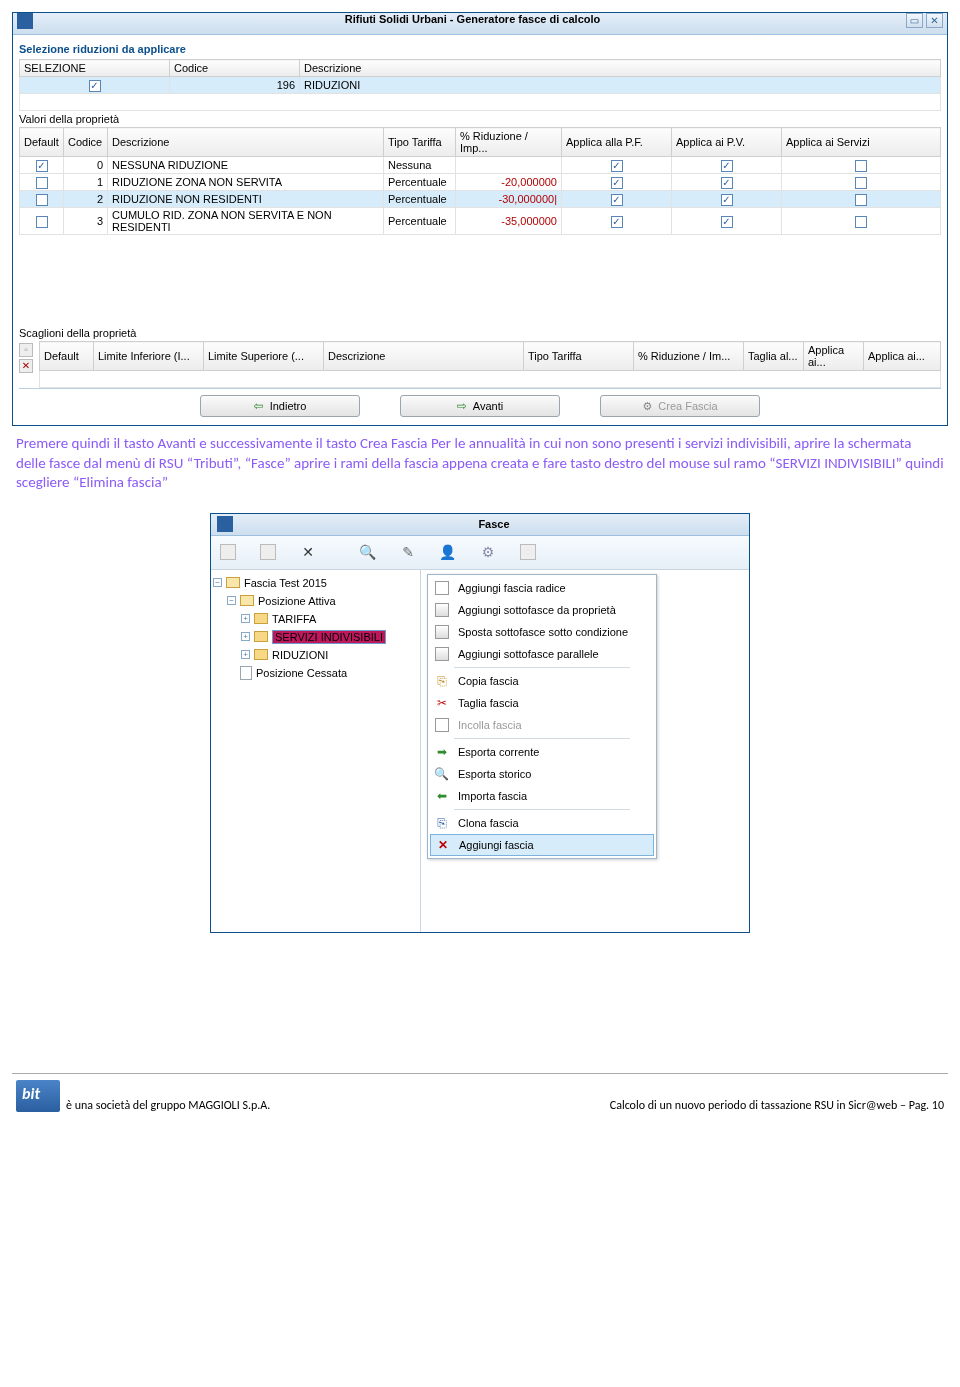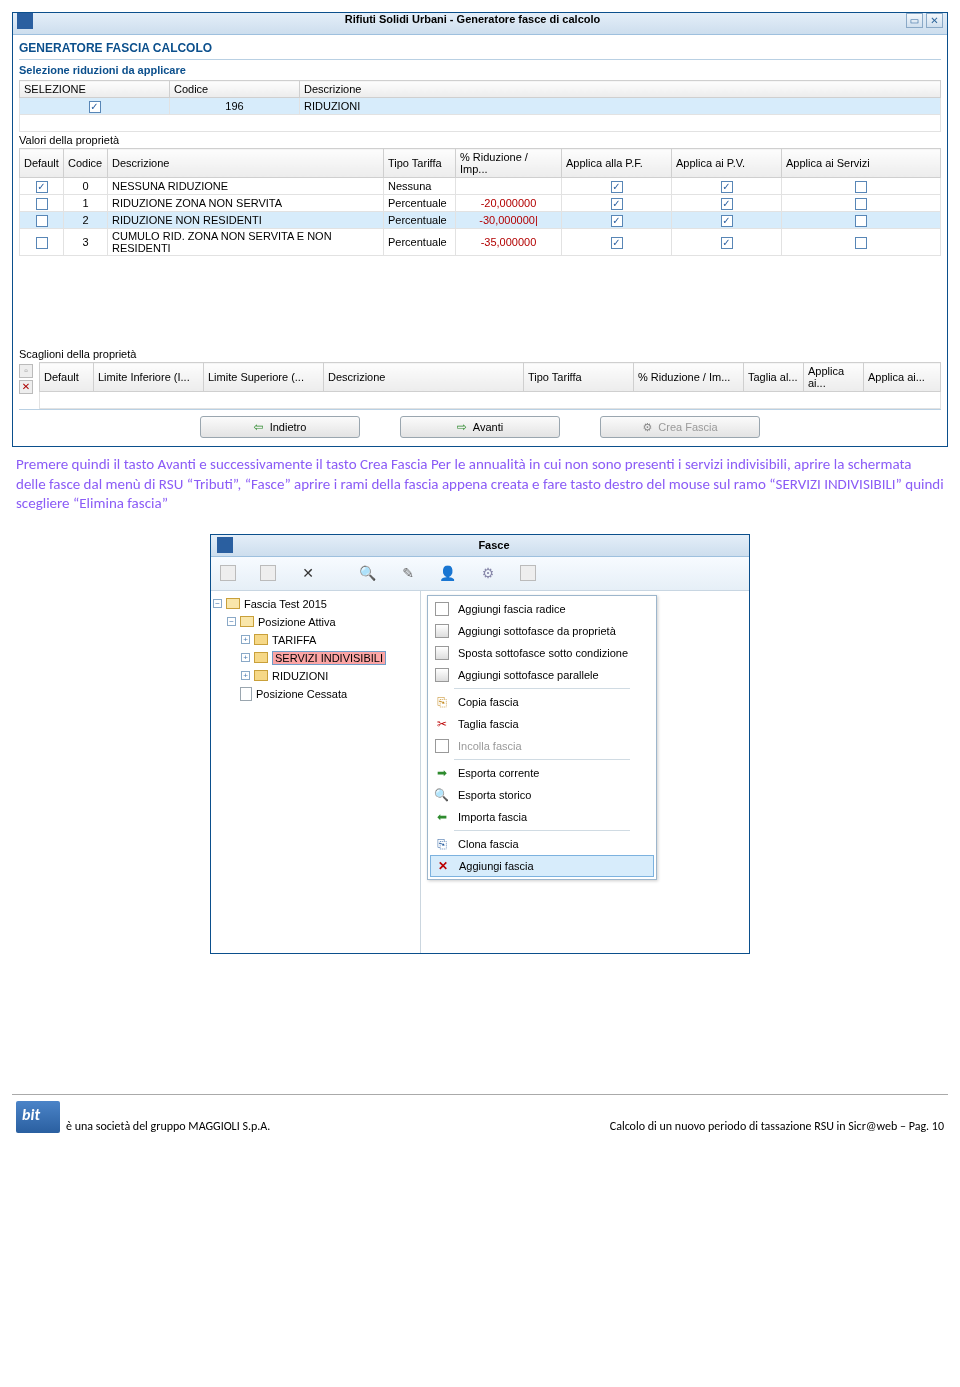--- a/index.html
+++ b/index.html
@@ -16,21 +16,21 @@
 .sublbl{color:#0b4f8c;font-weight:bold;margin:4px 0 4px}
 .plain{color:#000;margin:2px 0 2px}
 .tbl{width:100%;border-collapse:collapse}
 .tbl th{background:linear-gradient(#fdfdfd,#ececec);border:1px solid #cfcfcf;font-weight:normal;text-align:left;padding:2px 4px;height:17px;color:#000}
 .tbl td{border:1px solid #e2e2e2;padding:1px 4px;height:17px}
 .tbl tr.sel td{background:#d7ecfb}
 .tbl tr.sel2 td{background:#d7ecfb}
 .cb{width:12px;height:12px;border:1px solid #5886b6;background:#fff;display:inline-block;vertical-align:middle;text-align:center;line-height:10px;font-size:10px;color:#2a5fa0}
 .cb.chk::after{content:"✓"}
 .redn{color:#b20000}
-.right{text-align:center}
+.right{text-align:right}
 .center{text-align:center}
 .bigempty{height:78px}
 .bigempty2{height:90px}
 .bigempty3{height:70px}
 .scicons{display:inline-block;vertical-align:top;width:18px}
 .scicons .ic{width:14px;height:14px;border:1px solid #bbb;display:block;margin:2px 0;background:#eee;font-size:10px;text-align:center;line-height:12px;color:#888}
 .scicons .ic.x{color:#a00}
 .scwrap{display:flex;align-items:flex-start;gap:2px}
 .scwrap .tbl{flex:1}
 .btnbar{border-top:1px solid #b9d0e3;padding:6px 0 2px;display:flex;justify-content:center;gap:40px}
@@ -53,21 +53,21 @@
 .tree{width:210px;border-right:1px solid #cbd6df;padding:4px 2px;background:#fff;overflow:hidden}
 .treeitem{display:flex;align-items:center;height:18px;white-space:nowrap}
 .indent-0{padding-left:0}
 .indent-1{padding-left:14px}
 .indent-2{padding-left:28px}
 .exp{width:9px;height:9px;border:1px solid #8aa9c7;display:inline-flex;align-items:center;justify-content:center;font-size:8px;color:#4a7bb0;margin-right:4px;background:#fff}
 .fld{width:14px;height:11px;background:#f6d887;border:1px solid #c9a03a;margin-right:4px;display:inline-block}
 .fld.o{background:#f9e6aa}
 .doc{width:12px;height:14px;background:#fff;border:1px solid #9aa6af;margin-right:4px;display:inline-block;position:relative}
 .tlabel{font-size:11px}
-.tlabel.selbox{border:1px solid #6f9cc7;background:#fca5a5;padding:0 2px}
+.tlabel.selbox{border:1px solid #6f9cc7;background:#be185d;padding:0 2px}
 .menu{width:230px;background:#fff;border:1px solid #9db6cc;margin:4px 0 0 6px;box-shadow:1px 1px 3px rgba(0,0,0,.2);align-self:flex-start;padding:2px}
 .menu .mi{display:flex;align-items:center;height:22px;padding:0 6px 0 4px;gap:8px}
 .menu .mi.dis{color:#9a9a9a}
 .menu .mi.sel{background:#d7ecfb;border:1px solid #7cb2df}
 .menu .mic{width:16px;height:16px;display:flex;align-items:center;justify-content:center;font-size:12px}
 .menu hr{border:none;border-top:1px solid #d0dbe3;margin:2px 24px}
 .mic.box::after{content:"";width:12px;height:12px;border:1px solid #999;display:block}
 .mic.box2::after{content:"";width:12px;height:12px;border:1px solid #999;background:linear-gradient(#fff,#ddd);display:block}
 .mic.arrR{color:#2e8b2e}
 .mic.arrL{color:#2e8b2e}
@@ -91,21 +91,20 @@
 <div class="dialog">
   <div class="titlebar">
     <div class="ticon"></div>
     <div class="ttitle">Rifiuti Solidi Urbani - Generatore fasce di calcolo</div>
     <div class="tbtns">
       <div class="tbtn">▭</div>
       <div class="tbtn">✕</div>
     </div>
   </div>
   <div class="inner">
-    <div class="hdr">GENERATORE FASCIA CALCOLO</div>
     <div class="sublbl">Selezione riduzioni da applicare</div>
 
     <table class="tbl">
       <thead>
             <tr>
         <th style="width:150px">SELEZIONE</th>
         <th style="width:130px" class="right">Codice</th>
         <th>Descrizione</th>
       </tr>
           </thead>

